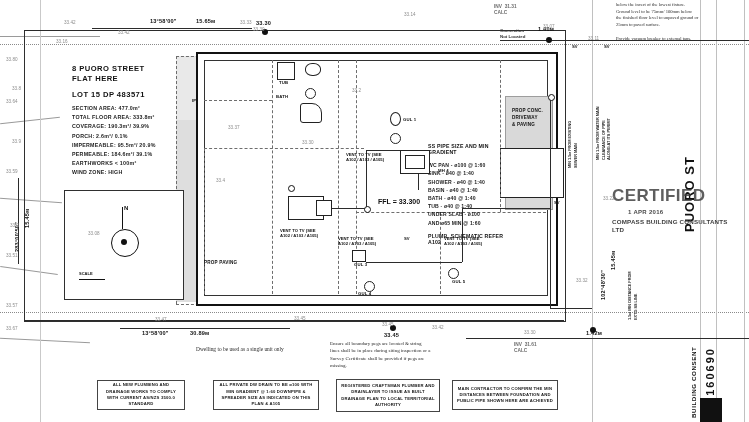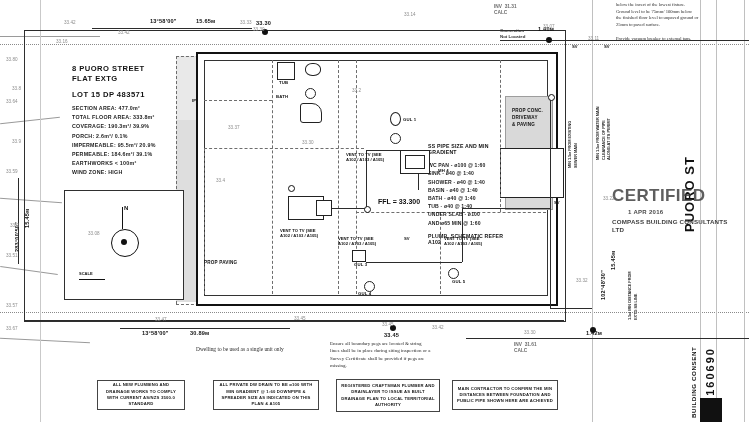--- a/index.html
+++ b/index.html
@@ -129,21 +129,21 @@
   <div class="hline" style="left:462px;top:208px;width:88px;"></div>
   <div class="vline" style="left:550px;top:96px;height:212px;"></div>
   <div class="hline" style="left:550px;top:308px;width:42px;"></div>
   <div class="hline" style="left:550px;top:40px;width:44px;"></div>
 
   <div class="hline" style="left:500px;top:40px;width:250px;border-top-width:1.6px;"></div>
   <div class="hline" style="left:466px;top:338px;width:284px;border-top-width:1.6px;"></div>
 
   <div id="info">
     <div class="addr">8 PUORO STREET</div>
-    <div class="addr">FLAT EXTG</div>
+    <div class="addr">FLAT HERE</div>
     <div class="lot">LOT 15 DP 483571</div>
     <div class="spec">SECTION AREA: 477.0m²</div>
     <div class="spec">TOTAL FLOOR AREA: 333.8m²</div>
     <div class="spec">COVERAGE: 190.3m²/ 39.9%</div>
     <div class="spec">PORCH: 2.6m²/ 0.1%</div>
     <div class="spec">IMPERMEABLE: 95.5m²/ 20.9%</div>
     <div class="spec">PERMEABLE: 184.6m²/ 39.1%</div>
     <div class="spec">EARTHWORKS &lt; 100m²</div>
     <div class="spec">WIND ZONE: HIGH</div>
   </div>

